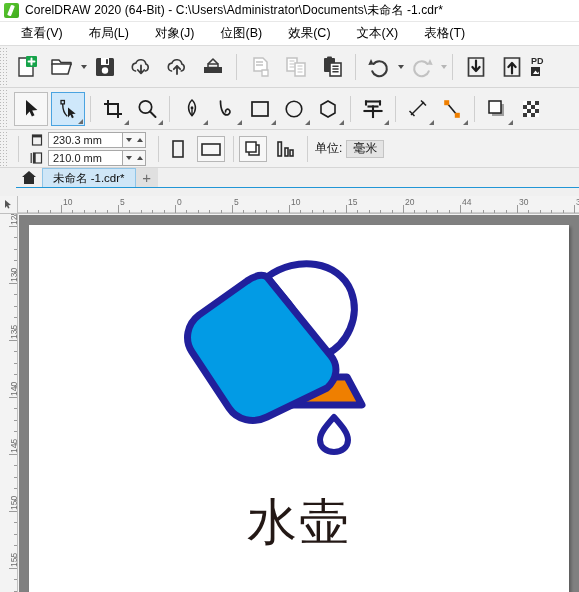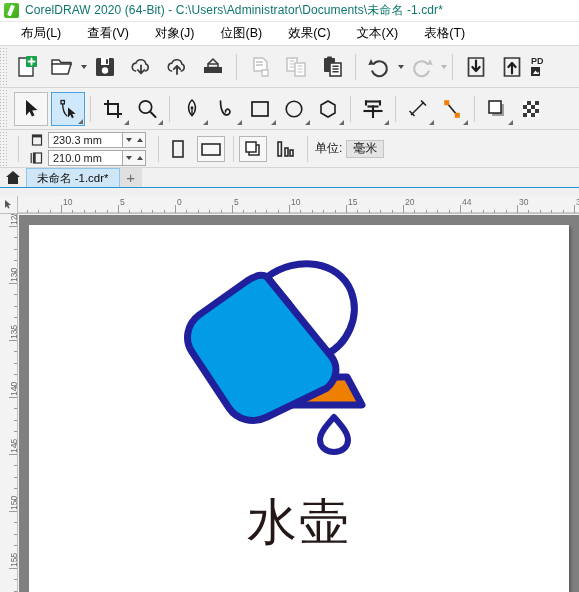--- a/index.html
+++ b/index.html
@@ -27,21 +27,21 @@
     position: absolute; inset: 0;
     background: linear-gradient(135deg,#5cc832 0%,#3faa1c 100%);
     border-radius: 2px;
   }
   .app-logo .slash {
     position: absolute; left: 5px; top: 2px;
     width: 4px; height: 11px; background: #fff;
     transform: rotate(22deg); border-radius: 1px;
   }
   .title-text {
-    font-size: 12px; color: #0f766e; white-space: nowrap;
+    font-size: 12px; color: #000000; white-space: nowrap;
     letter-spacing: .1px;
   }
 
   
   .menubar {
     height: 24px; background: #ffffff;
     display: flex; align-items: center;
     padding-left: 8px;
     border-bottom: 1px solid #dcdcdc;
   }
@@ -158,20 +158,21 @@
     font-size:12px; color:#111; display:flex; align-items:center;
     padding: 0 6px; margin-left: 4px;
   }
 
   
   .tabbar {
     height: 20px; background: #f0f0f0;
     display: flex; align-items: flex-end;
     border-bottom: 1px solid #2196d6;
     position: relative;
+    margin-left: 16px;
   }
   .home-tab {
     width: 26px; height: 19px; display:flex;
     align-items:center; justify-content:center;
   }
   .doc-tab {
     height: 19px; background: #cfe6f7;
     border-top: 1px solid #8fc5e8; border-left: 1px solid #8fc5e8;
     border-right: 1px solid #8fc5e8;
     display: flex; align-items: center; padding: 0 10px;
@@ -240,22 +241,22 @@
 
   <div class="titlebar">
     <div class="app-logo">
       <div class="sq"></div>
         <div class="slash"></div>
     </div>
     <div class="title-text">CorelDRAW 2020 (64-Bit) - C:\Users\Administrator\Documents\未命名 -1.cdr*</div>
   </div>
 
   <div class="menubar">
+    <div class="menu-item">查看(V)</div>
     <div class="menu-item">布局(L)</div>
-    <div class="menu-item">查看(V)</div>
     <div class="menu-item">对象(J)</div>
     <div class="menu-item">位图(B)</div>
     <div class="menu-item">效果(C)</div>
     <div class="menu-item">文本(X)</div>
     <div class="menu-item">表格(T)</div>
   </div>
 
   <div class="toolbar">
     <div class="gripper"></div>
 

